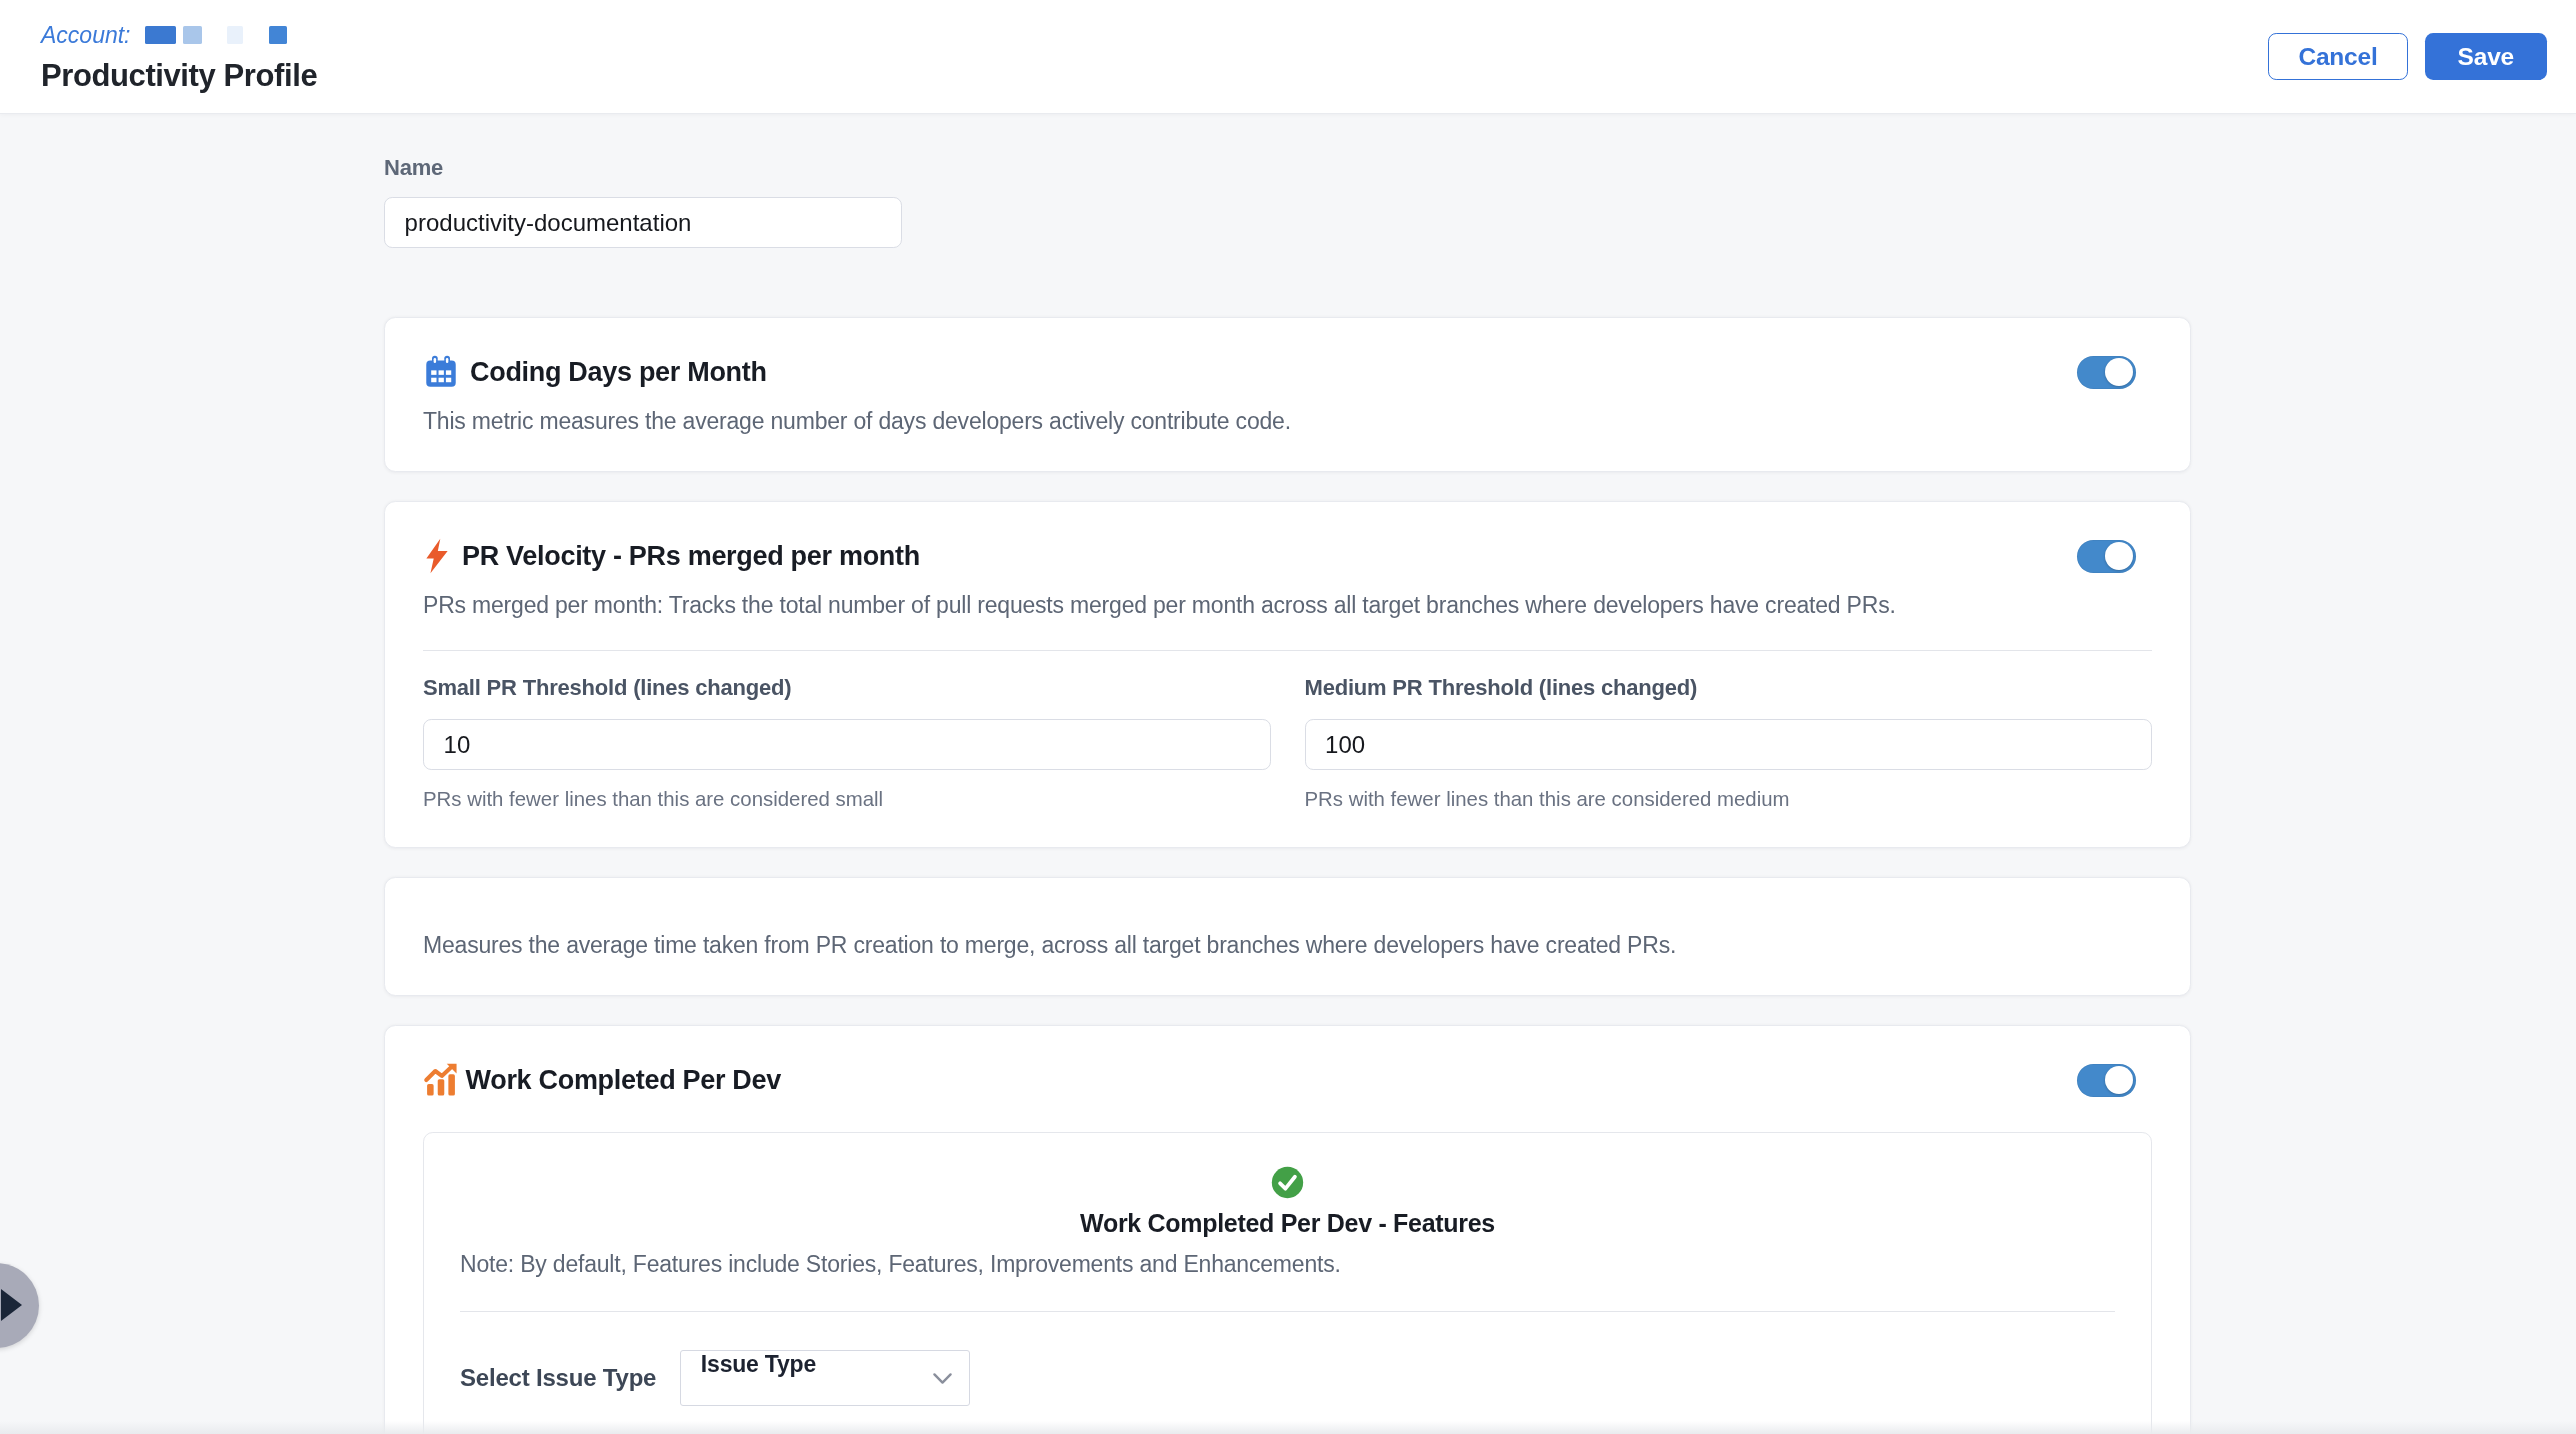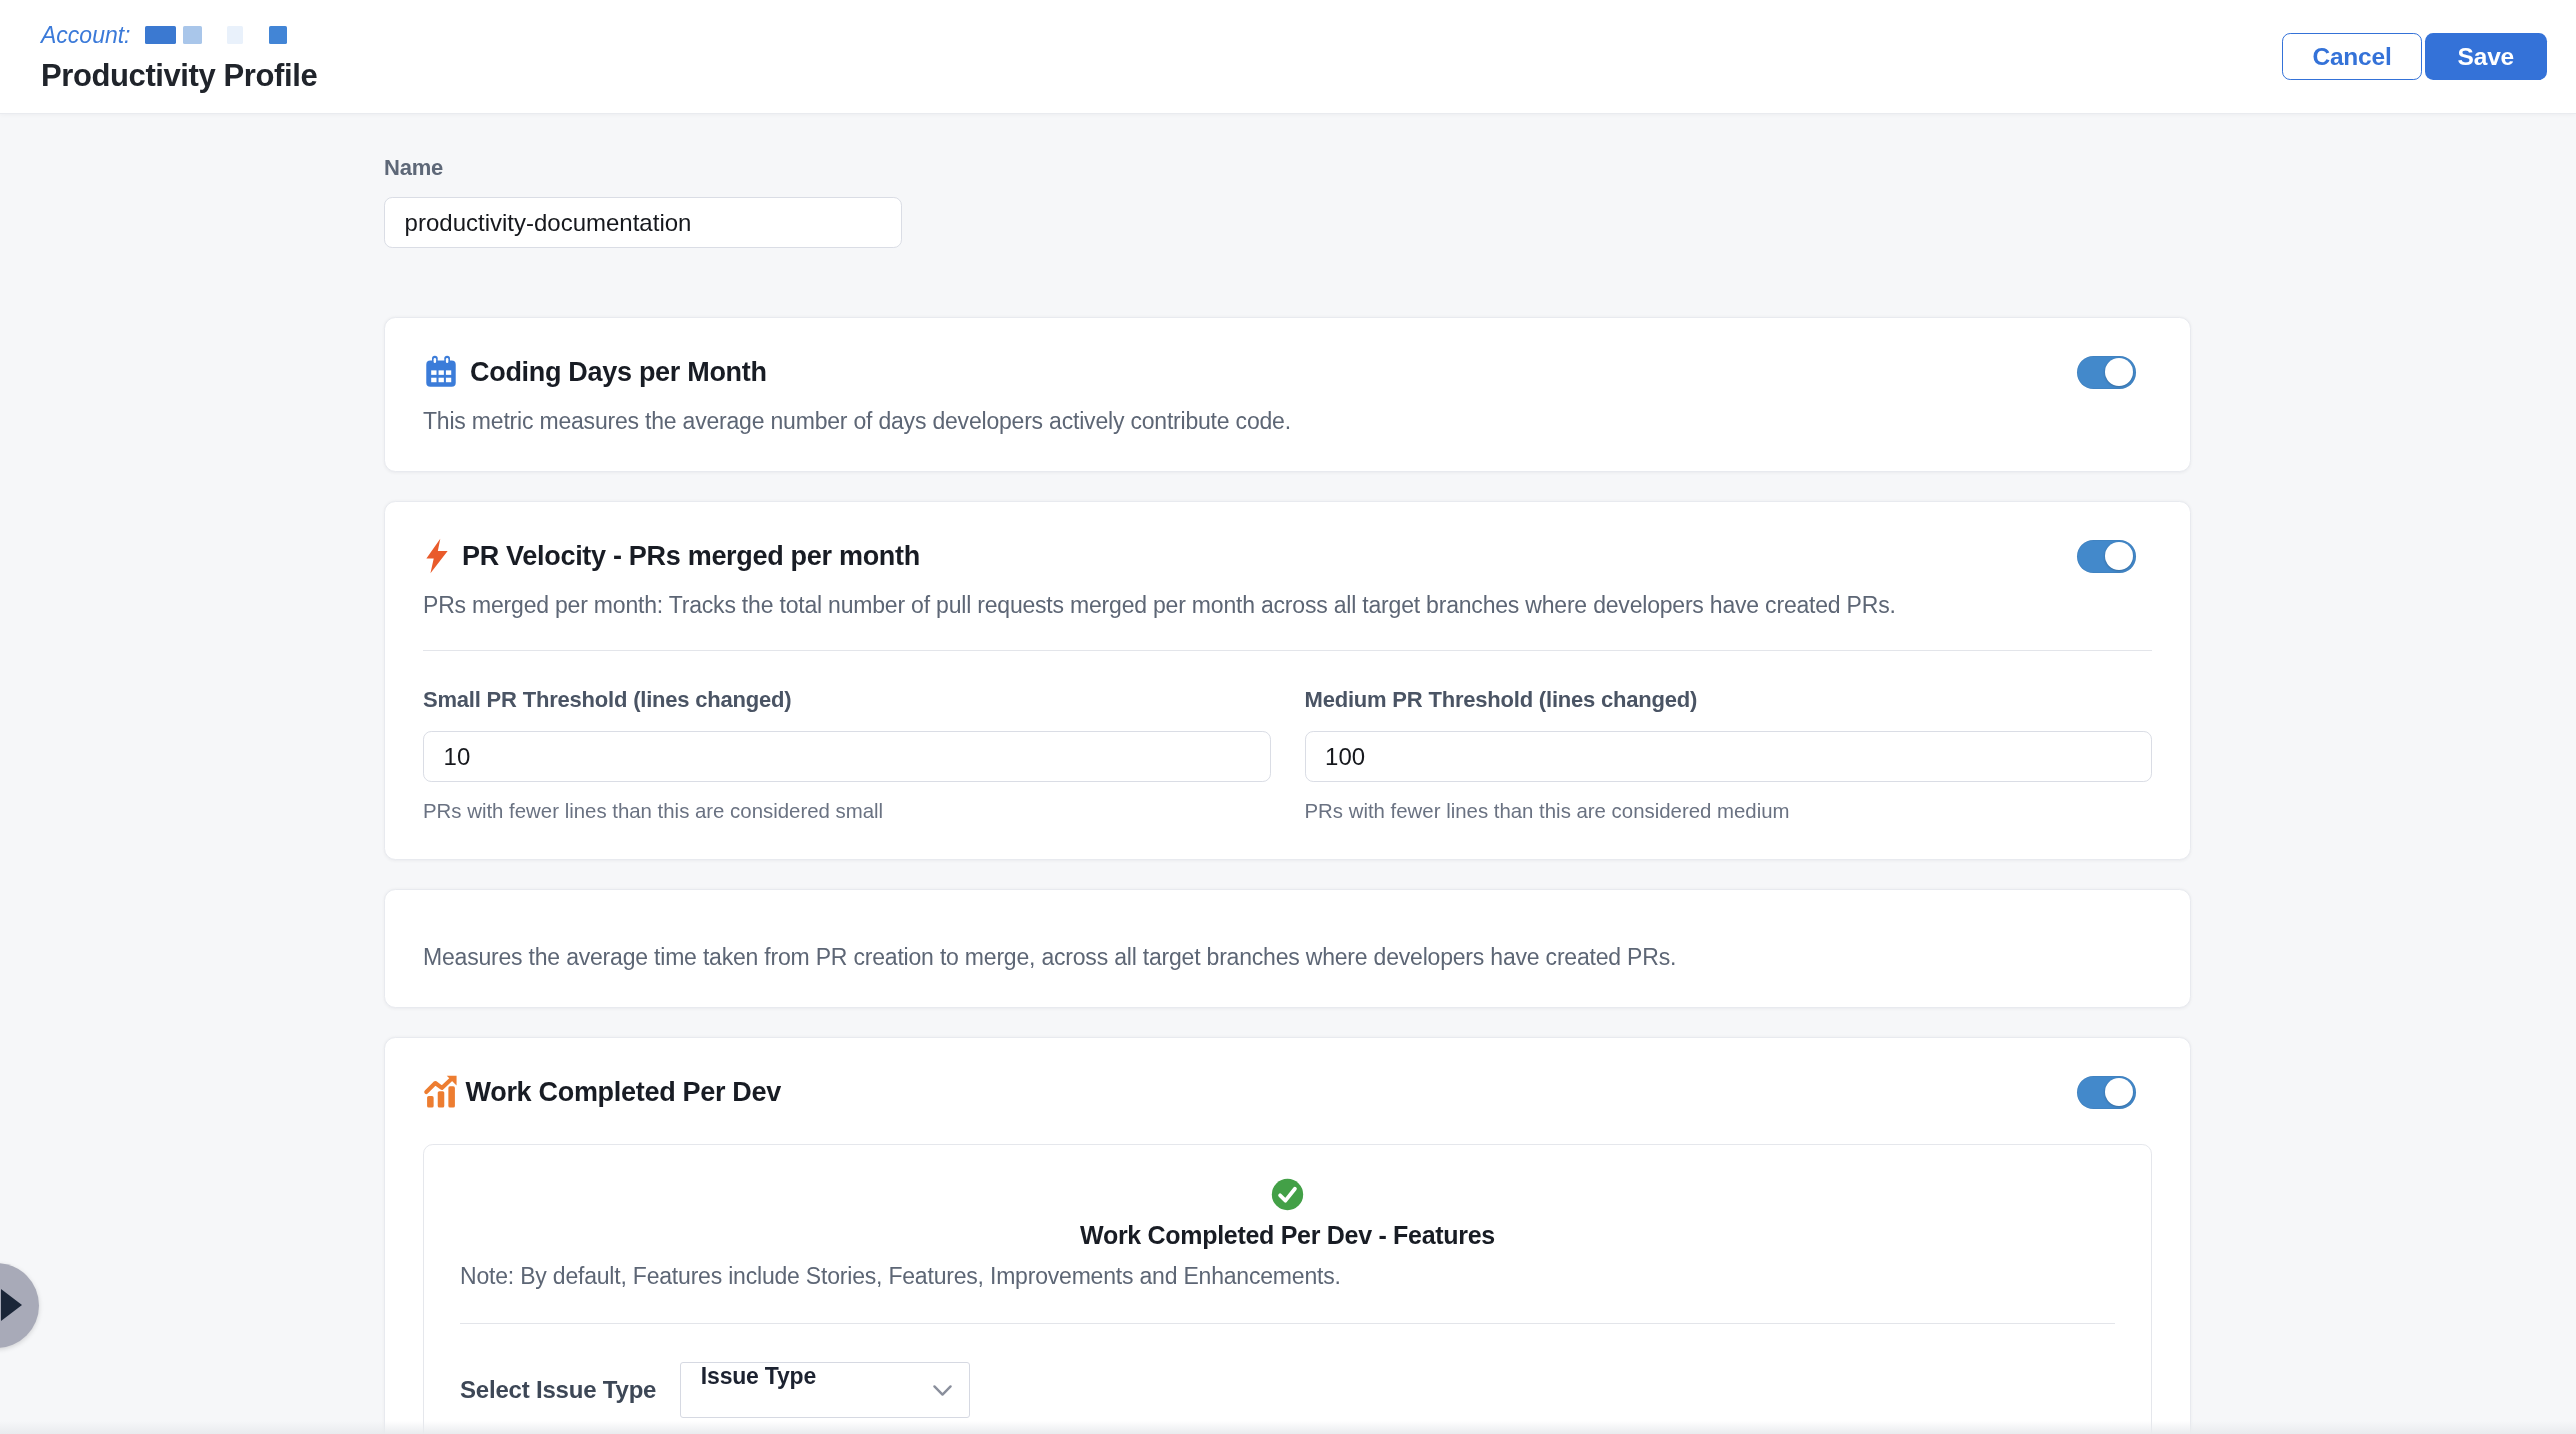--- a/index.html
+++ b/index.html
@@ -22,21 +22,21 @@
   }
   .header-left { padding-top:1.6px; }
   .breadcrumb { display:flex; align-items:center; gap:6.5px; font-size:23px; color:var(--link,#3b7ad9); height:29px;font-style:italic; }
   .breadcrumb .bc-label { cursor:pointer; }
   .redact { display:inline-block; height:18px; border-radius:1.6px; }
   .r1 { width:31px; background:#3b79d1; margin-left:8.2px; }
   .r2 { width:19.6px; background:#a9c6ea; }
   .r3 { width:16.4px; background:#e9f1fb; margin-left:18px; }
   .r4 { width:18px; background:#4285d6; margin-left:19.6px; }
   .page-title { font-size:31px; font-weight:700; letter-spacing:-0.4px; color:#20242b; margin-top:8.2px; }
-  .header-actions { display:flex; gap:3px; align-items:center; }
+  .header-actions { display:flex; gap:17px; align-items:center; }
   .btn { height:47px; border-radius:8.2px; font-family:inherit; font-size:24.5px; font-weight:700; cursor:pointer; letter-spacing:-0.2px; }
   .btn-cancel { padding:0 29px; background:#fff; color:var(--accent,#3472d8); border:1.6px solid var(--accent,#3472d8); }
   .btn-save { padding:0 33px; background:var(--accent,#3472d8); color:#fff; border:none; }
 
   
   .main { margin-left:384px; width:1807px; padding-top:41px; }
 
   .field-label { display:block; font-size:22px; font-weight:700; color:var(--label,#5e6878); letter-spacing:-0.2px; }
   .name-block .field-label { margin-bottom:16.4px; }
   .text-input {
@@ -67,21 +67,21 @@
     box-shadow:inset 0 0 0 0.8px rgba(0,0,0,.06);
   }
   .toggle .knob {
     position:absolute; top:2.5px; right:2.5px; width:28px; height:28px;
     background:#fff; border-radius:50%;
     box-shadow:0 0.8px 2.5px rgba(0,0,0,.25);
   }
 
   .divider { border:none; border-top:1.6px solid #e3e5ea; margin-top:31px; }
 
-  .fields-grid { display:grid; grid-template-columns:1fr 1fr; column-gap:34px; margin-top:36px; }
+  .fields-grid { display:grid; grid-template-columns:1fr 1fr; column-gap:34px; margin-top:24px; }
   .fields-grid .field-label { color:#4a5464; font-weight:700; }
   .fields-grid .text-input { margin-top:18px; }
   .helper { font-size:20.4px; color:var(--helper,#6a7282); margin-top:18px; }
 
   
   .subcard {
     margin-top:34px; border:0.8px solid #e5e7ec; border-radius:9.8px;
     padding:33px 36px 49px 36px; background:#fff;
   }
   .sub-title-wrap { display:flex; align-items:center; gap:9.8px;flex-direction:column; }

